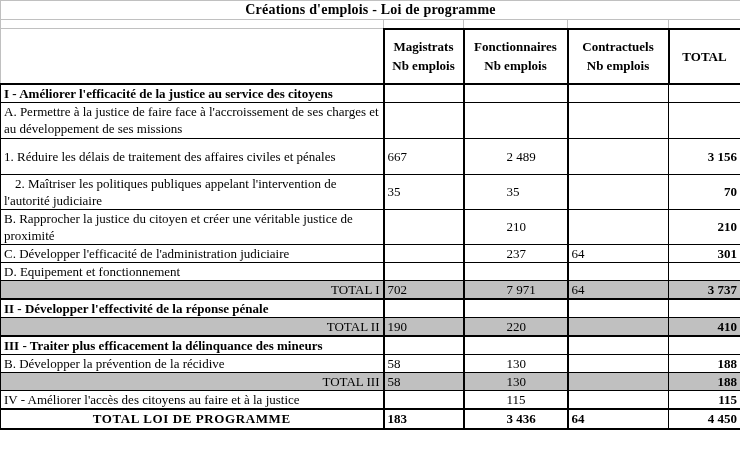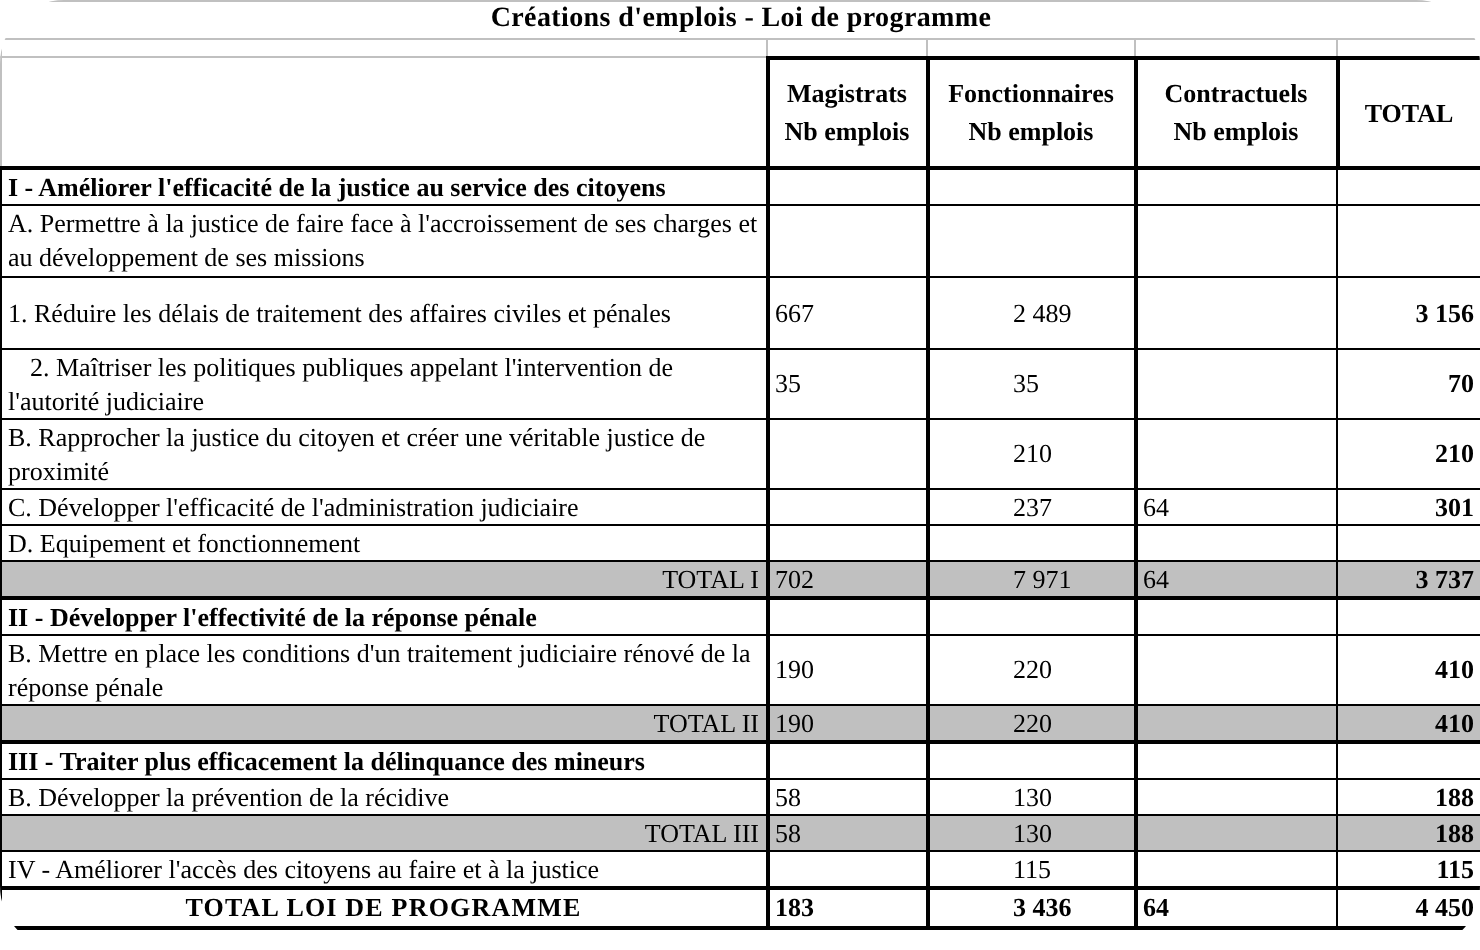--- a/index.html
+++ b/index.html
@@ -1,19 +1,19 @@
 <!DOCTYPE html>
 <html><head>
 <meta charset="utf-8">
 <style>
   * { box-sizing: border-box; }
   html,body { margin:0; padding:0; background:#ffffff; }
   .page {
     width:740px; height:475px; overflow:hidden; background:#fff;
-    font-family:"Liberation Serif", serif; color:#000;border-radius:32px;
+    font-family:"Liberation Serif", serif; color:#000;
   }
   table {
     border-collapse:collapse; table-layout:fixed; width:740px;
     font-family:"Liberation Serif", serif; font-size:13px; color:#000;
   }
   col.c0{width:383px;} col.c1{width:80px;} col.c2{width:104px;} col.c3{width:101px;} col.c4{width:72px;}
 
   
   td.lt { border:1px solid #c0c0c0; }
   tr.title-row td { height:19px; font-weight:bold; text-align:center; font-size:14px; letter-spacing:.2px; }
@@ -150,27 +150,20 @@
       <td class="v">64</td>
       <td class="vt">3 737</td>
     </tr>
     <tr class="sec thick-top h17">
       <td class="lbl">II - Développer l'effectivité de la réponse pénale</td>
       <td class="v"></td>
       <td class="v"></td>
       <td class="v"></td>
       <td class="vt"></td>
     </tr>
-    <tr class="h35">
-      <td class="lbl">B. Mettre en place les conditions d'un traitement judiciaire rénové de la réponse pénale</td>
-      <td class="v">190</td>
-      <td class="v">220</td>
-      <td class="v"></td>
-      <td class="vt">410</td>
-    </tr>
     <tr class="tot h18">
       <td class="lbl">TOTAL II</td>
       <td class="v">190</td>
       <td class="v">220</td>
       <td class="v"></td>
       <td class="vt">410</td>
     </tr>
     <tr class="sec thick-top h18">
       <td class="lbl">III - Traiter plus efficacement la délinquance des mineurs</td>
       <td class="v"></td>

